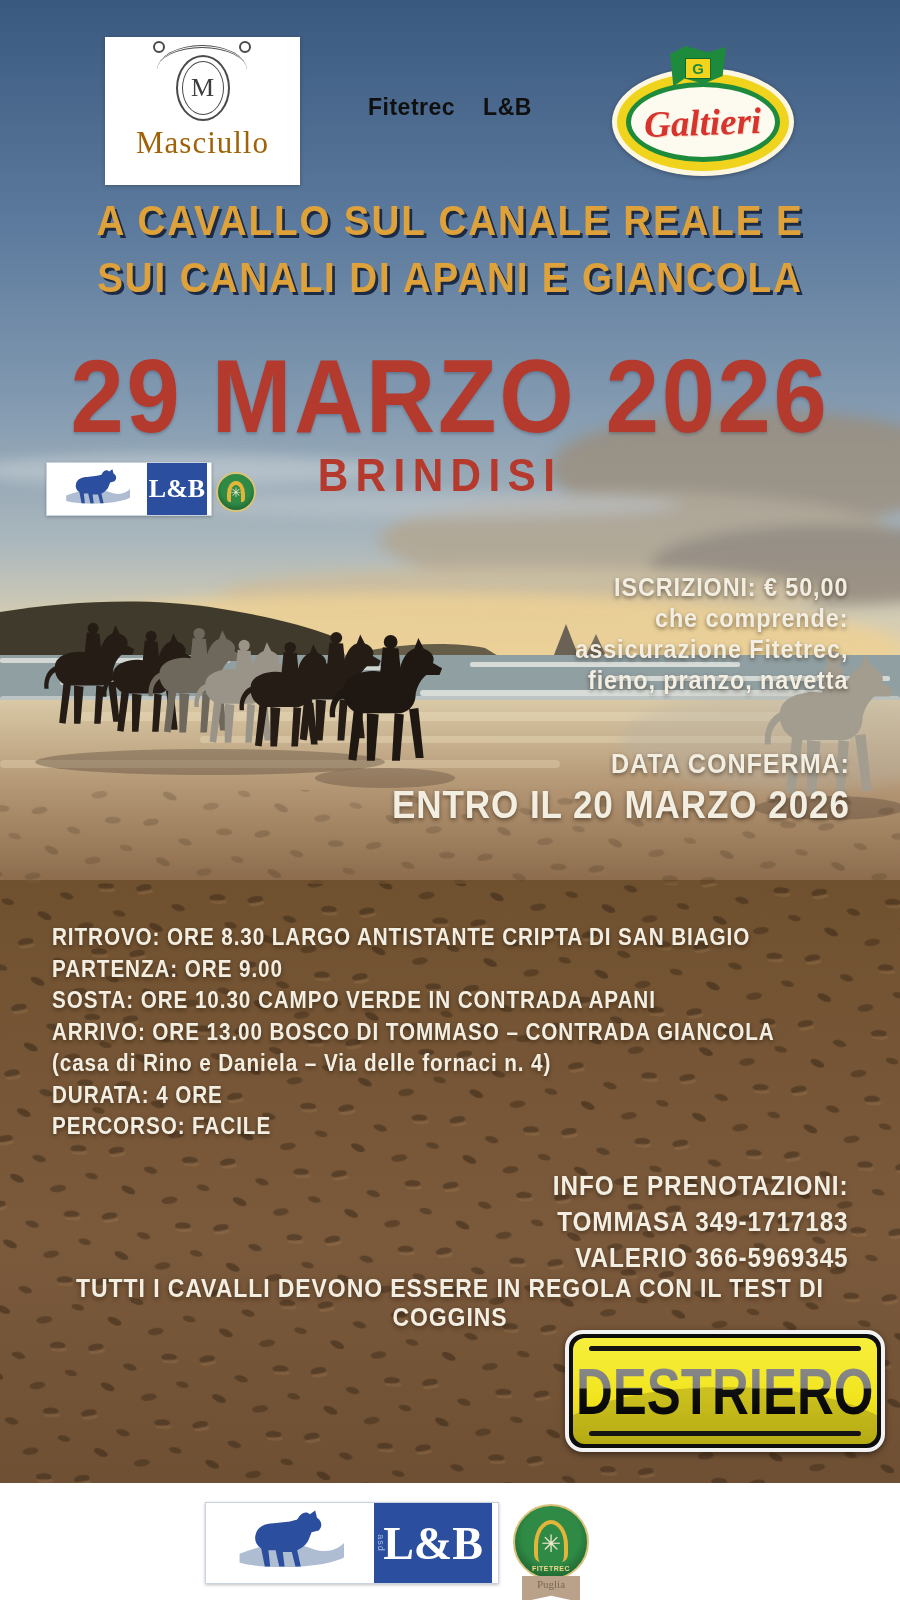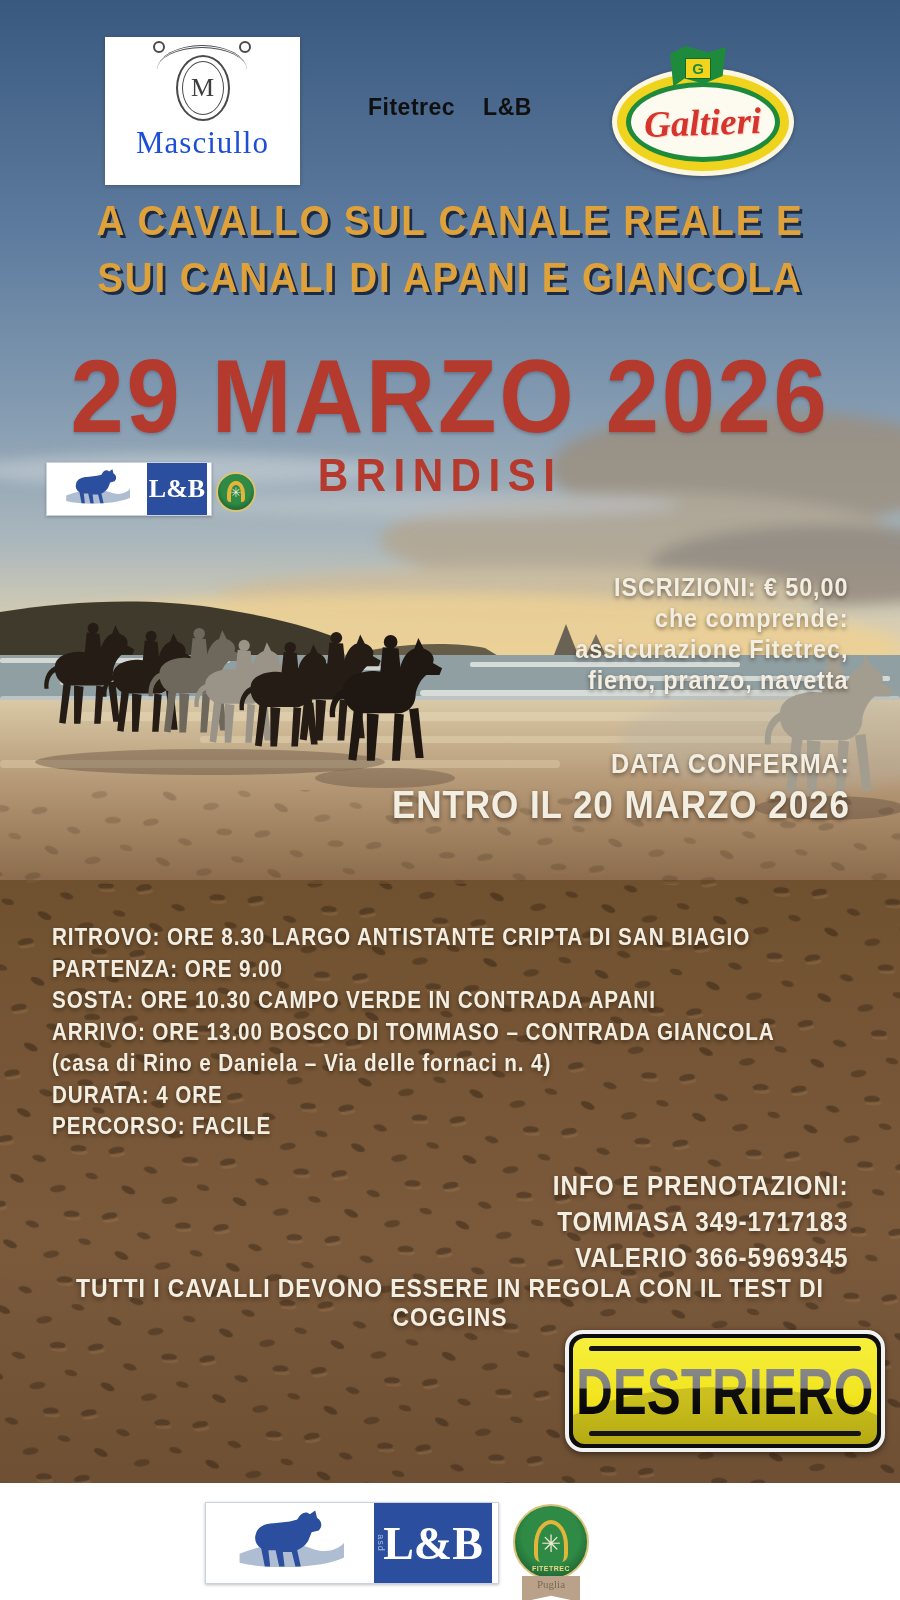--- a/index.html
+++ b/index.html
@@ -22,21 +22,21 @@
   .medal{position:relative;margin:18px auto 4px;width:54px;height:66px;
          border:2px solid #4a4a4a;border-radius:50%;box-sizing:border-box;
          display:flex;align-items:center;justify-content:center;}
   .medal:before{content:"";position:absolute;inset:4px;border:1px solid #4a4a4a;border-radius:50%;}
   .medal-arc{position:absolute;left:52px;top:8px;width:90px;height:22px;
              border-top:3px double #4a4a4a;border-radius:50%/100% 100% 0 0;}
   .medal-arc:before,.medal-arc:after{content:"";position:absolute;top:-7px;width:8px;height:8px;
              border:2px solid #4a4a4a;border-radius:50%;}
   .medal-arc:before{left:-4px;} .medal-arc:after{right:-4px;}
   .monogram{font-family:"Liberation Serif",serif;font-size:26px;color:#3e3e3e;position:relative;}
-  .masc-name{font-family:"Liberation Serif",serif;font-size:31px;color:#1d4ed8;letter-spacing:1px;}
+  .masc-name{font-family:"Liberation Serif",serif;font-size:31px;color:#a16207;letter-spacing:1px;}
 
   .fitetrec-lb{left:368px;top:94px;font-size:23px;font-weight:bold;color:#101010;
                letter-spacing:.5px;display:flex;gap:28px;}
 
   .galtieri{left:612px;top:46px;width:182px;height:130px;}
   .g-flag{position:absolute;left:58px;top:0;width:56px;height:44px;background:#1d8a3c;
           clip-path:polygon(0 18%,28% 0,68% 14%,100% 2%,94% 68%,60% 86%,26% 74%,6% 92%);
           filter:drop-shadow(0 0 2px #fff);z-index:2;display:flex;align-items:center;justify-content:center;}
   .g-flag span{background:#f3d41c;color:#1d8a3c;font-weight:bold;font-size:15px;
                padding:1px 6px;border:1px solid #0f6b2a;}

